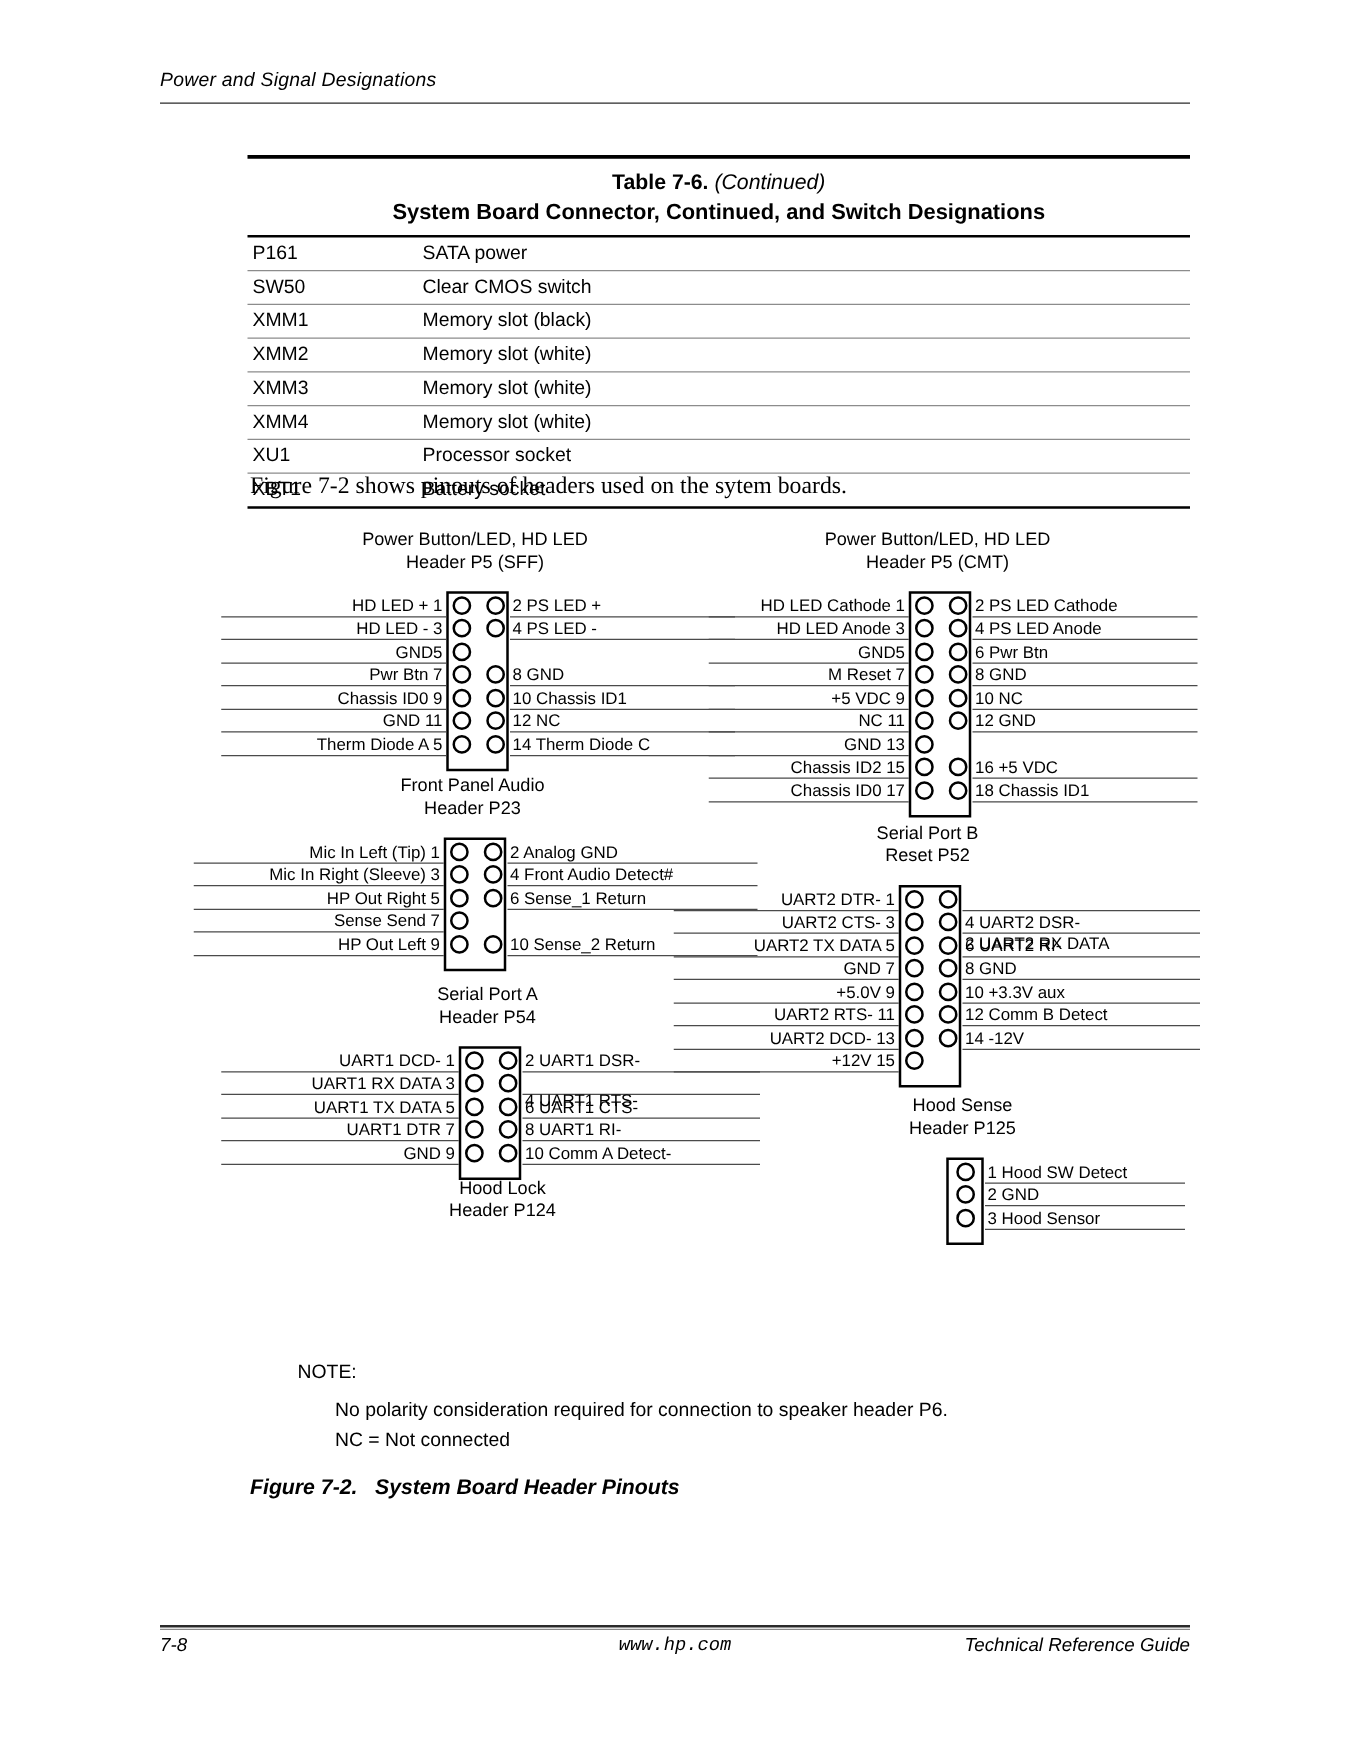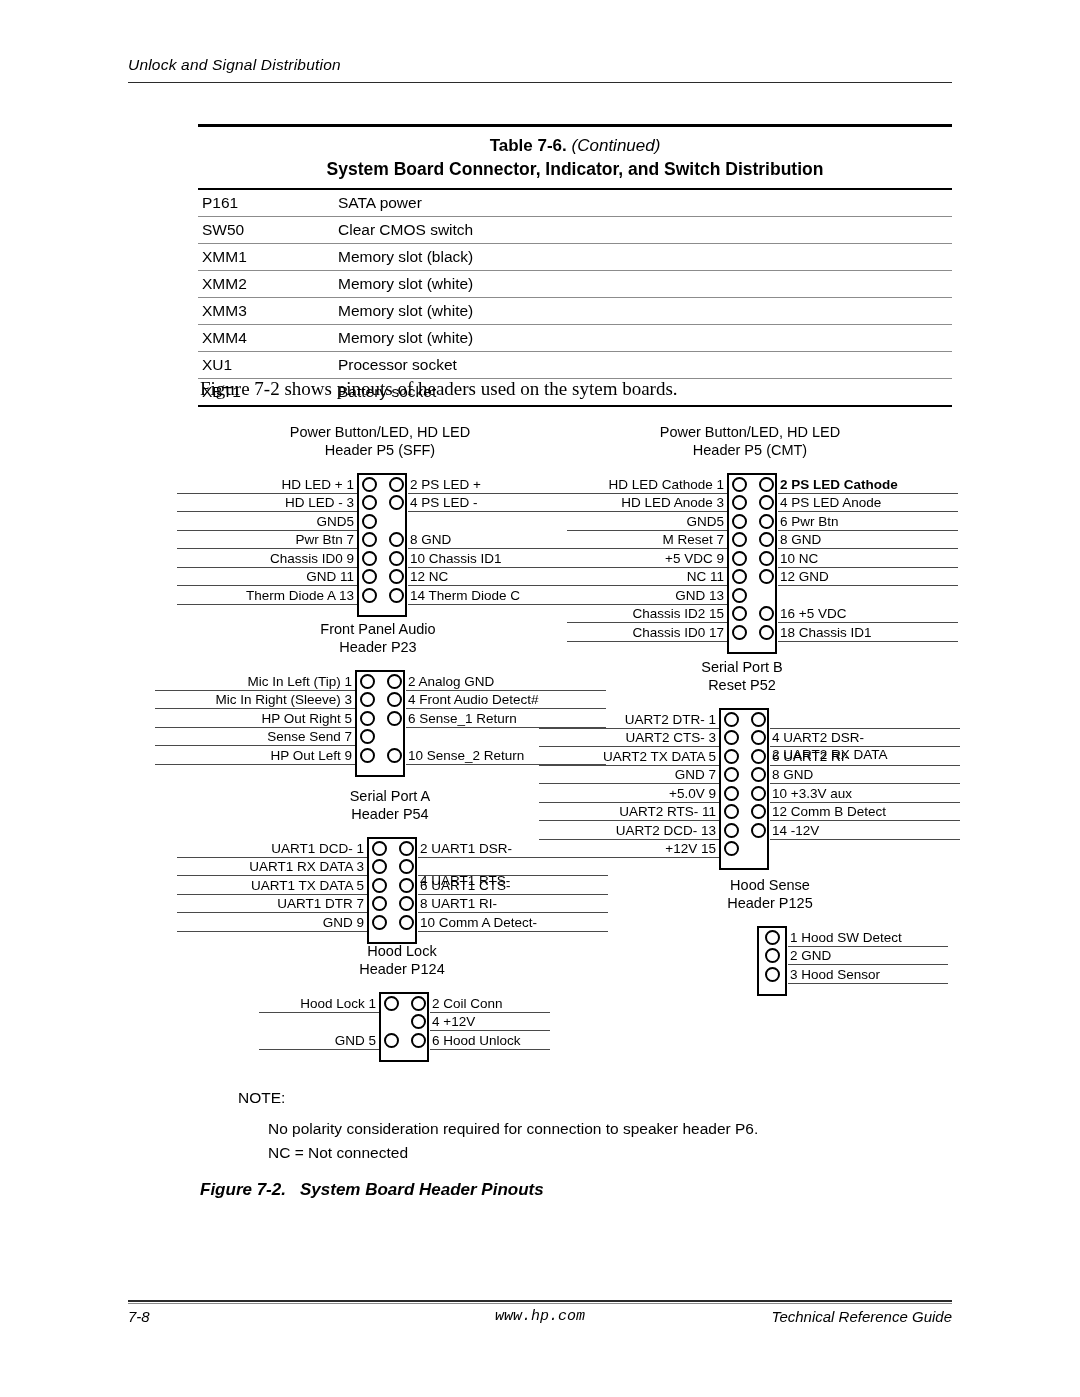--- a/index.html
+++ b/index.html
@@ -172,30 +172,30 @@
     font-style: italic;
     font-size: 15px;
   }
   .footer .fl { position: absolute; left: 0; }
   .footer .fc { position: absolute; left: 0; width: 824px; text-align: center; font-family: Liberation Mono, monospace; }
   .footer .fr { position: absolute; right: 0; }
 </style>
 </head>
 <body>
 
-<div class="running-head">Unlock and Signal Distribution</div>
+<div class="running-head">Power and Signal Designations</div>
 <div class="running-head-rule"></div>
 
 <div class="table-block">
   <div class="rule-heavy"></div>
   <div class="table-title">
     <span>Table 7-6.</span>
     <span class="cont">(Continued)</span>
   </div>
-  <div class="table-subtitle">System Board Connector, Indicator, and Switch Distribution</div>
+  <div class="table-subtitle">System Board Connector, Continued, and Switch Designations</div>
   <div class="rule-med"></div>
   <table class="desig">
     <tbody id="table-body">
         <tr>
           <td class="c1">P161</td>
           <td class="c2">SATA power</td>
         </tr>
         <tr>
           <td class="c1">SW50</td>
           <td class="c2">Clear CMOS switch</td>
@@ -267,38 +267,38 @@
         <div class="plabel right" style="left: 220px; top: 92.5px;">10 Chassis ID1</div>
         <div class="pin" style="left: 171.5px; top: 109.75px;"></div>
         <div class="pin" style="left: 198.5px; top: 109.75px;"></div>
         <div class="lead" style="left: -13px; top: 126px; width: 180px;"></div>
         <div class="plabel left" style="right: 216px; top: 111px;">GND 11</div>
         <div class="lead" style="left: 218px; top: 126px; width: 180px;"></div>
         <div class="plabel right" style="left: 220px; top: 111px;">12 NC</div>
         <div class="pin" style="left: 171.5px; top: 128.25px;"></div>
         <div class="pin" style="left: 198.5px; top: 128.25px;"></div>
         <div class="lead" style="left: -13px; top: 144.5px; width: 180px;"></div>
-        <div class="plabel left" style="right: 216px; top: 129.5px;">Therm Diode A 13</div>
+        <div class="plabel left" style="right: 216px; top: 129.5px;">Therm Diode A 5</div>
         <div class="lead" style="left: 218px; top: 144.5px; width: 180px;"></div>
         <div class="plabel right" style="left: 220px; top: 129.5px;">14 Therm Diode C</div>
       </div>
     </div>
     <div class="diagram" style="left: 560px; top: 424px; width: 380px;">
       <div class="dia-title">
         <div>Power Button/LED, HD LED</div>
         <div>Header P5 (CMT)</div>
       </div>
       <div style="position: relative; height: 186.5px;">
         <div class="conn" style="position: absolute; left: 167px; top: 8px; width: 46px; height: 176.5px;"></div>
         <div class="pin" style="left: 171.5px; top: 17.25px;"></div>
         <div class="pin" style="left: 198.5px; top: 17.25px;"></div>
         <div class="lead" style="left: 7px; top: 33.5px; width: 160px;"></div>
         <div class="plabel left" style="right: 216px; top: 18.5px;">HD LED Cathode 1</div>
         <div class="lead" style="left: 218px; top: 33.5px; width: 180px;"></div>
-        <div class="plabel right" style="left: 220px; top: 18.5px; font-weight: bold;">2 PS LED Cathode</div>
+        <div class="plabel right" style="left: 220px; top: 18.5px;">2 PS LED Cathode</div>
         <div class="pin" style="left: 171.5px; top: 35.75px;"></div>
         <div class="pin" style="left: 198.5px; top: 35.75px;"></div>
         <div class="lead" style="left: 7px; top: 52px; width: 160px;"></div>
         <div class="plabel left" style="right: 216px; top: 37px;">HD LED Anode 3</div>
         <div class="lead" style="left: 218px; top: 52px; width: 180px;"></div>
         <div class="plabel right" style="left: 220px; top: 37px;">4 PS LED Anode</div>
         <div class="pin" style="left: 171.5px; top: 54.25px;"></div>
         <div class="pin" style="left: 198.5px; top: 54.25px;"></div>
         <div class="lead" style="left: 7px; top: 70.5px; width: 160px;"></div>
         <div class="plabel left" style="right: 216px; top: 55.5px;">GND5</div>
@@ -484,38 +484,20 @@
         <div class="pin" style="left: 125px; top: 54.25px;"></div>
         <div class="lead" style="left: 148px; top: 70.5px; width: 160px;"></div>
         <div class="plabel right" style="left: 150px; top: 55.5px;">3 Hood Sensor</div>
       </div>
     </div>
     <div class="diagram" style="left: 272px; top: 943px; width: 260px;">
       <div class="dia-title">
         <div>Hood Lock</div>
         <div>Header P124</div>
       </div>
-      <div style="position: relative; height: 75.5px;">
-        <div class="conn" style="position: absolute; left: 107px; top: 8px; width: 46px; height: 65.5px;"></div>
-        <div class="pin" style="left: 111.5px; top: 17.25px;"></div>
-        <div class="pin" style="left: 138.5px; top: 17.25px;"></div>
-        <div class="lead" style="left: -13px; top: 33.5px; width: 120px;"></div>
-        <div class="plabel left" style="right: 156px; top: 18.5px;">Hood Lock 1</div>
-        <div class="lead" style="left: 158px; top: 33.5px; width: 120px;"></div>
-        <div class="plabel right" style="left: 160px; top: 18.5px;">2 Coil Conn</div>
-        <div class="pin" style="left: 138.5px; top: 35.75px;"></div>
-        <div class="lead" style="left: 158px; top: 52px; width: 120px;"></div>
-        <div class="plabel right" style="left: 160px; top: 37px;">4 +12V</div>
-        <div class="pin" style="left: 111.5px; top: 54.25px;"></div>
-        <div class="pin" style="left: 138.5px; top: 54.25px;"></div>
-        <div class="lead" style="left: -13px; top: 70.5px; width: 120px;"></div>
-        <div class="plabel left" style="right: 156px; top: 55.5px;">GND 5</div>
-        <div class="lead" style="left: 158px; top: 70.5px; width: 120px;"></div>
-        <div class="plabel right" style="left: 160px; top: 55.5px;">6 Hood Unlock</div>
-      </div>
     </div>
   </div>
 
 <div class="note-block">
   <div>NOTE:</div>
   <div class="note-body">
     <div>No polarity consideration required for connection to speaker header P6.</div>
     <div>NC = Not connected</div>
   </div>
 </div>

